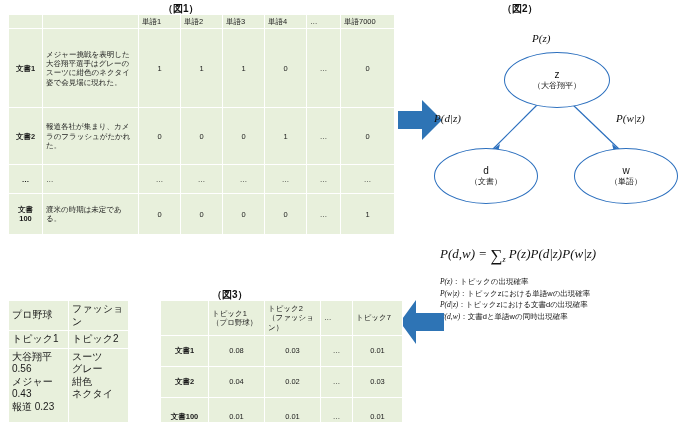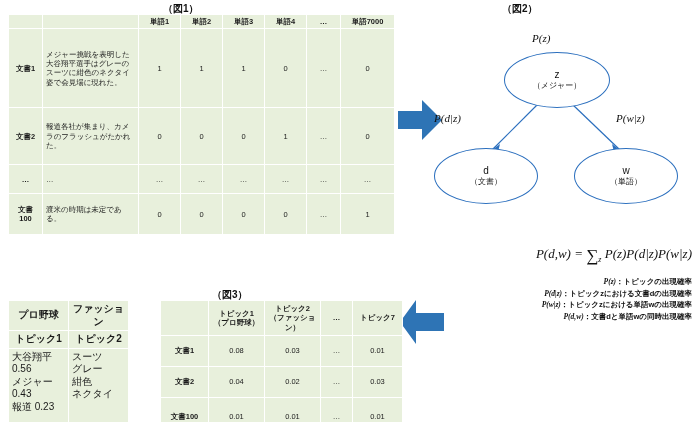--- a/index.html
+++ b/index.html
@@ -35,22 +35,22 @@
     border: 1px solid #ffffff;
     background: #e8f0dc;
     font-size: 7.5px;
     line-height: 1.25;
     padding: 2px 3px;
     vertical-align: middle;
     color: #1a1a1a;
   }
   td.hdr {
     background: #dfe9cf;
-    font-weight: bold;
-    text-align: center;
+    font-weight: normal;
+    text-align: left;
   }
   td.sub {
     background: #e8f0dc;
     text-align: center;
   }
   td.rowhdr {
     background: #dfe9cf;
     font-weight: bold;
     text-align: center;
   }
@@ -128,21 +128,20 @@
   
   .bigarrow {
     position: absolute;
   }
   
   #formula {
     position: absolute;
     left: 440px;
     top: 246px;
     width: 252px;
-    text-align: right;
   }
   .formula-main {
     font-family: "Liberation Serif", serif;
     font-size: 13px;
     white-space: nowrap;
     color: #111;
   }
   .legend-line {
     font-size: 7.5px;
     line-height: 1.55;
@@ -250,21 +249,21 @@
       <line x1="118" y1="96" x2="72" y2="142" stroke="#2b6fbe" stroke-width="1.2"></line>
       <polygon points="72,142 80,136 78,144" fill="#2b6fbe"></polygon>
       <line x1="152" y1="96" x2="200" y2="142" stroke="#2b6fbe" stroke-width="1.2"></line>
       <polygon points="200,142 192,136 194,144" fill="#2b6fbe"></polygon>
     </svg>
 
     <div class="math" style="left:112px; top:24px;">P(z)</div>
 
     <div class="ellipse" style="left:84px; top:44px; width:104px; height:54px;">
       <span class="l1">z</span>
-      <span class="l2">（メジャー）</span>
+      <span class="l2">（大谷翔平）</span>
     </div>
 
     <div class="math" style="left:14px; top:104px;">P(d|z)</div>
     <div class="math" style="left:196px; top:104px;">P(w|z)</div>
 
     <div class="ellipse" style="left:14px; top:140px; width:102px; height:54px;">
       <span class="l1">d</span>
       <span class="l2">（文書）</span>
     </div>
 
@@ -274,29 +273,29 @@
     </div>
   </div>
 
   <div id="formula">
     <div class="formula-main">
       <span style="font-style:italic;">P(d,w) =</span>
       <span class="sigma">∑</span><sub style="font-style:italic; font-size:8px;">z</sub>
       <span style="font-style:italic;">P(z)P(d|z)P(w|z)</span>
     </div>
 
-    <div style="margin-top:10px;font-weight:bold;">
+    <div style="margin-top:10px;">
       <div class="legend-line">
         <span class="it">P(z)</span><span>：トピックの出現確率</span>
       </div>
       <div class="legend-line">
-        <span class="it">P(d|z)</span><span>：トピックzにおける文書dの出現確率</span>
+        <span class="it">P(w|z)</span><span>：トピックzにおける単語wの出現確率</span>
       </div>
       <div class="legend-line">
-        <span class="it">P(w|z)</span><span>：トピックzにおける単語wの出現確率</span>
+        <span class="it">P(d|z)</span><span>：トピックzにおける文書dの出現確率</span>
       </div>
       <div class="legend-line">
         <span class="it">P(d,w)</span><span>：文書dと単語wの同時出現確率</span>
       </div>
     </div>
   </div>
 
   <svg class="bigarrow" style="left:400px; top:300px;" width="44" height="44" viewBox="0 0 44 44">
     <polygon points="44,13 16,13 16,0 0,22 16,44 16,31 44,31" fill="#2e74b5"></polygon>
   </svg>

